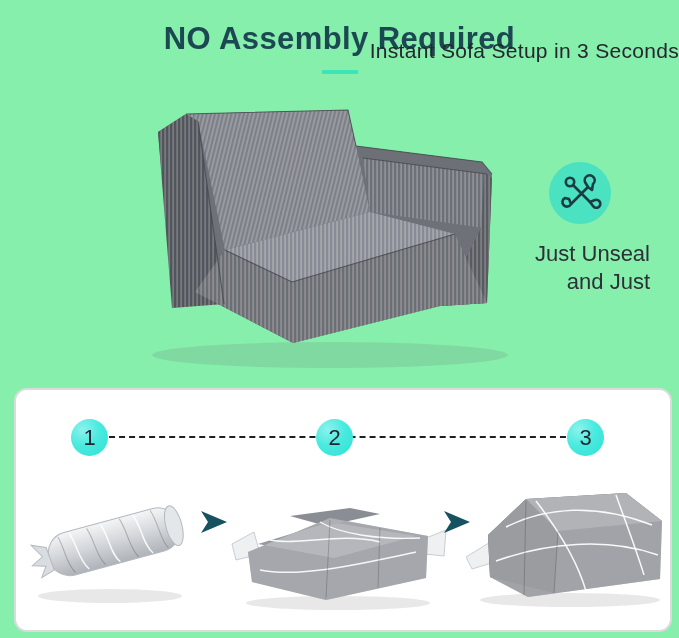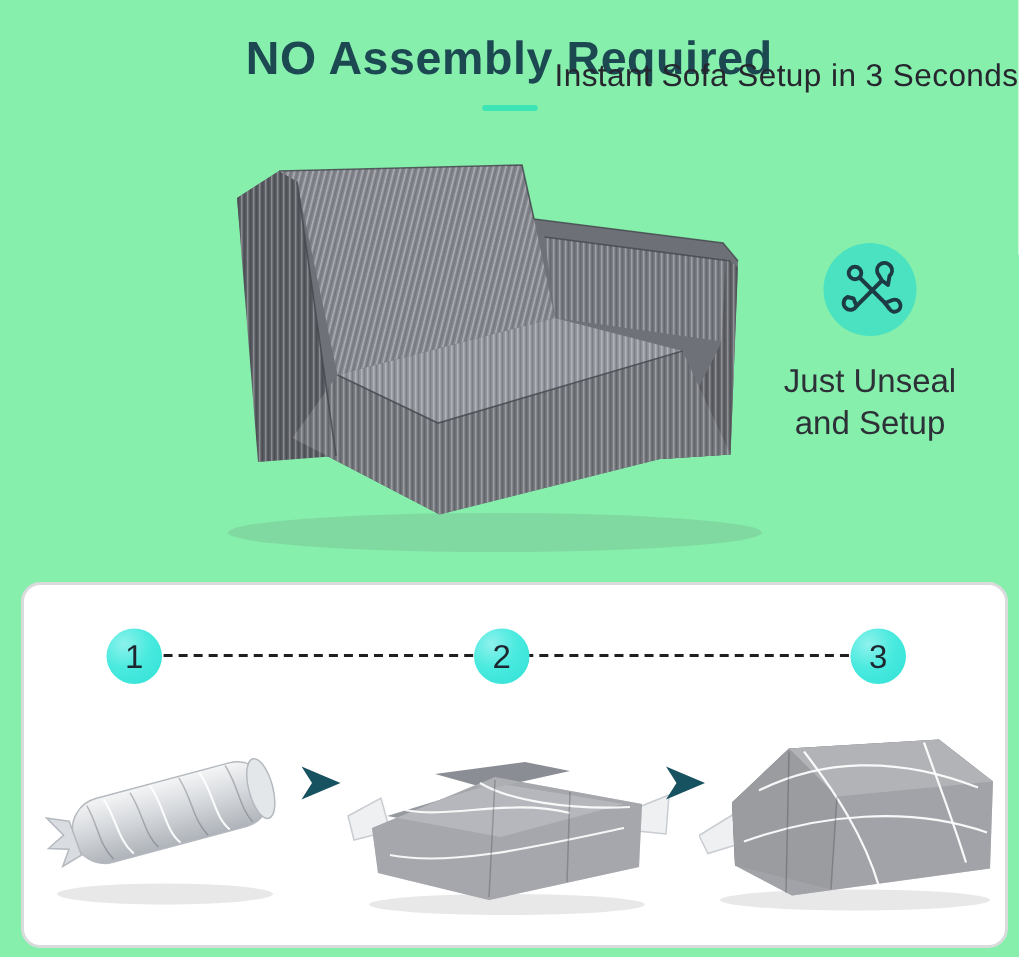--- a/index.html
+++ b/index.html
@@ -15,21 +15,21 @@
   .subtitle{
     position:absolute;top:39px;left:0;width:100%;text-align:right;
     font-size:21px;line-height:24px;color:#26262e;letter-spacing:.3px;
   }
   .underline{
     position:absolute;top:70px;left:50%;transform:translateX(-50%);
     width:37px;height:4px;border-radius:2px;background:#3ce4b6;
   }
   
   .sofa-photo{position:absolute;left:140px;top:88px;width:380px;height:290px;}
-  .hero-side{position:absolute;left:510px;top:160px;width:140px;text-align:center;}
+  .hero-side{position:absolute;left:510px;top:160px;width:140px;text-align:right;}
   .tool-badge{display:block;margin:0 auto;width:66px;height:66px;}
   .hero-caption{margin-top:14px;font-size:22px;line-height:28px;color:#2d3037;}
   
   .steps-panel{
     position:absolute;left:14px;top:388px;width:658px;height:244px;
     border:2px solid #d9dbdc;border-radius:13px;background:#fff;box-sizing:border-box;
   }
   .dash-line{
     position:absolute;left:89px;top:436px;width:497px;height:0;
     border-top:2px dashed #1f1f1f;z-index:1;
@@ -111,21 +111,21 @@
         <path d="M41,27 l-3,-5 a5,5 0 1 1 8,2 l-1,6 z" fill="#4ae2c0"></path>
         <path d="M24,44 a4.5,4.5 0 1 1 -6,-6 l4,1 2,5 z" fill="#4ae2c0"></path>
 
         <path d="M26,25 L43,42"></path>
         <circle cx="23" cy="22" r="4.2"></circle>
         <path d="M43,42 l5,-2 a4,4 0 1 1 -2,6 l-3,-4 z" fill="#4ae2c0"></path>
       </g>
     </svg>
     <div class="hero-caption">
       <div>Just Unseal</div>
-      <div>and Setup</div>
+      <div>and Just</div>
     </div>
   </div>
 
   <div class="steps-panel"></div>
   <div class="dash-line"></div>
 
   <div class="step-badge badge-1">1</div>
   <div class="step-badge badge-2">2</div>
   <div class="step-badge badge-3">3</div>
 

